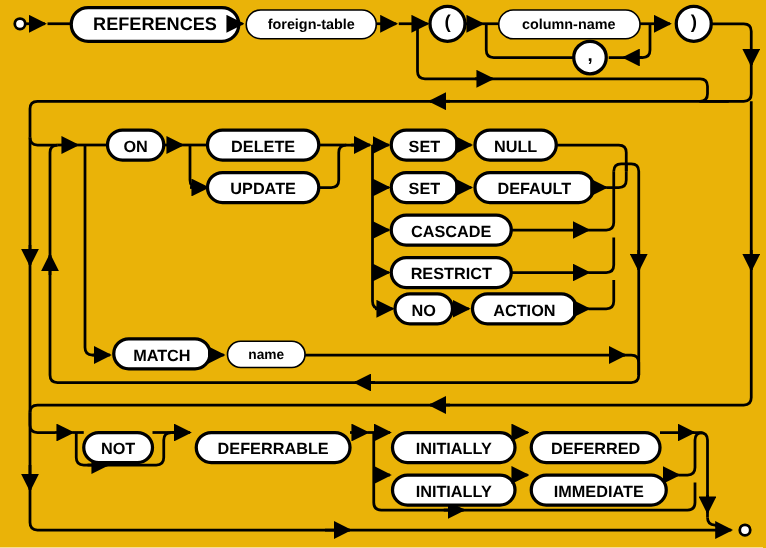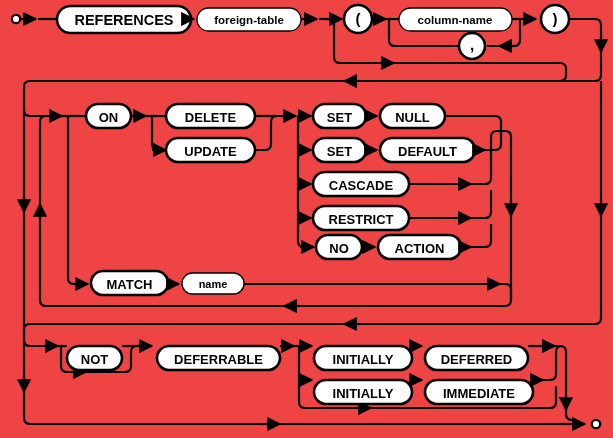--- a/index.html
+++ b/index.html
@@ -1,19 +1,19 @@
 <!DOCTYPE html>
 <html><head>
 <meta charset="utf-8">
 <style>
   html,body{margin:0;padding:0;background:#ffffff;}
   #diagram-root{
     position:relative;
     width:613px;height:438px;
-    background:#ef4444;
+    background:#eab308;
     font-family:"Liberation Sans", sans-serif;
   }
   svg#rail{display:block;width:613px;height:438px;}
   .line{stroke:#000;stroke-width:2.2;fill:none;stroke-linecap:butt;stroke-linejoin:round;}
   .arrow{fill:#000;stroke:none;}
   .kw-box{fill:#ffffff;stroke:#000;stroke-width:2.6;}
   .nt-box{fill:#ffffff;stroke:#000;stroke-width:1.3;}
   .kw-text{font-family:"Liberation Sans", sans-serif;font-weight:bold;fill:#000;text-anchor:middle;dominant-baseline:central;}
   .nt-text{font-family:"Liberation Sans", sans-serif;font-weight:bold;fill:#000;text-anchor:middle;dominant-baseline:central;}
   .endpoint{fill:#ffffff;stroke:#000;stroke-width:2.2;}

